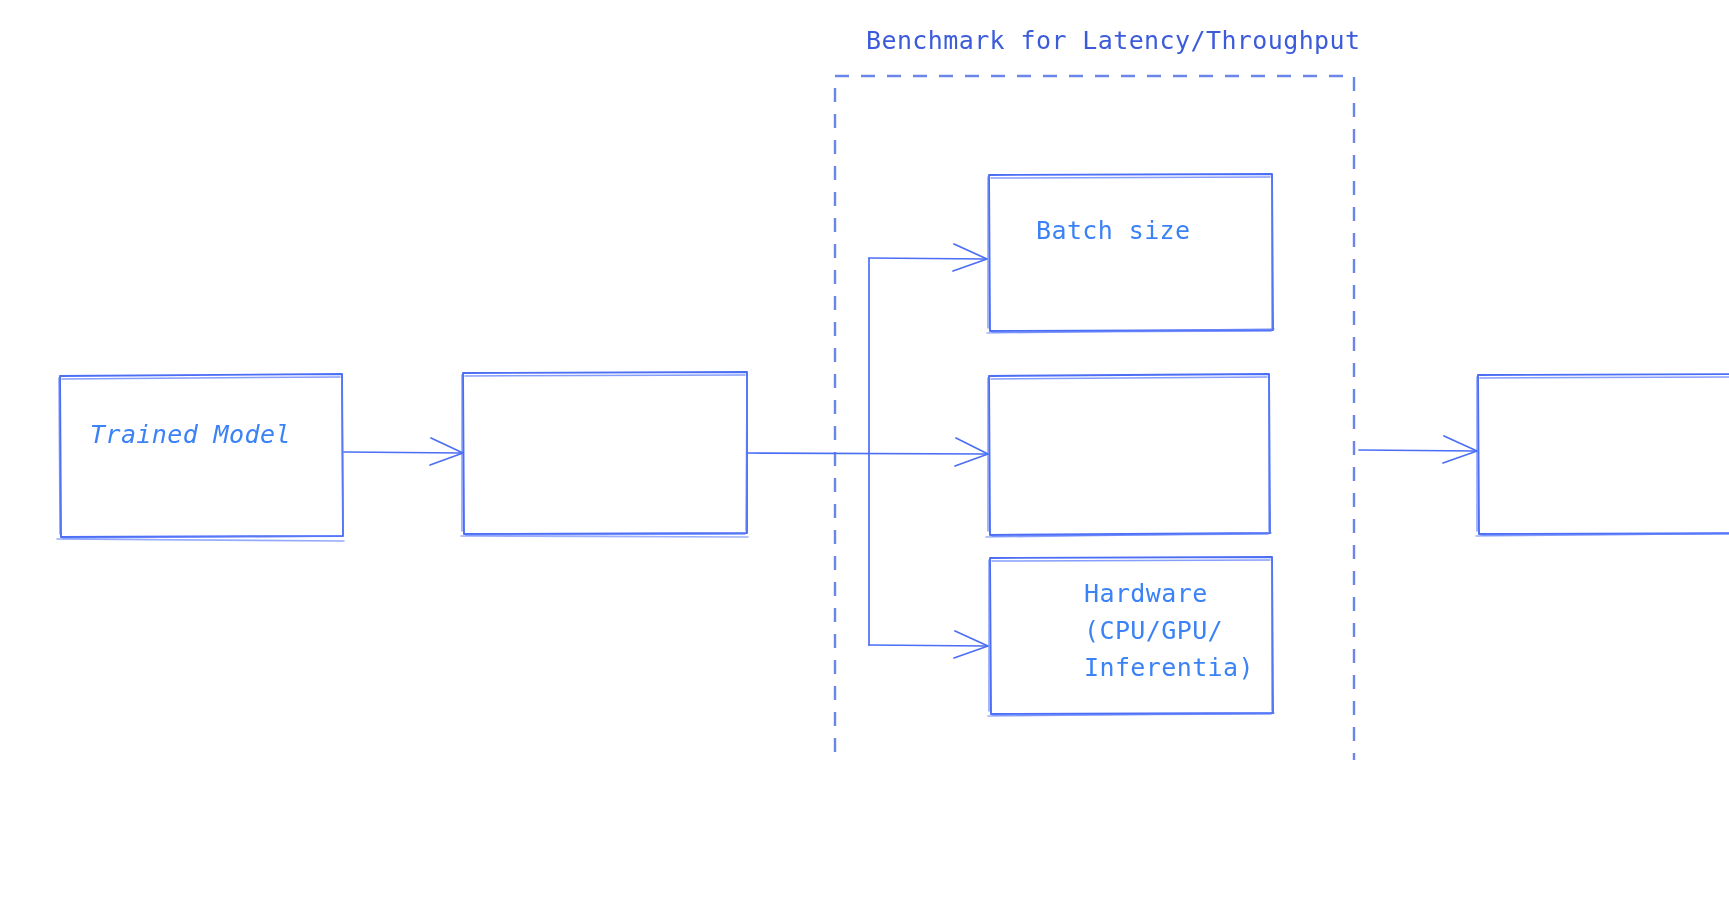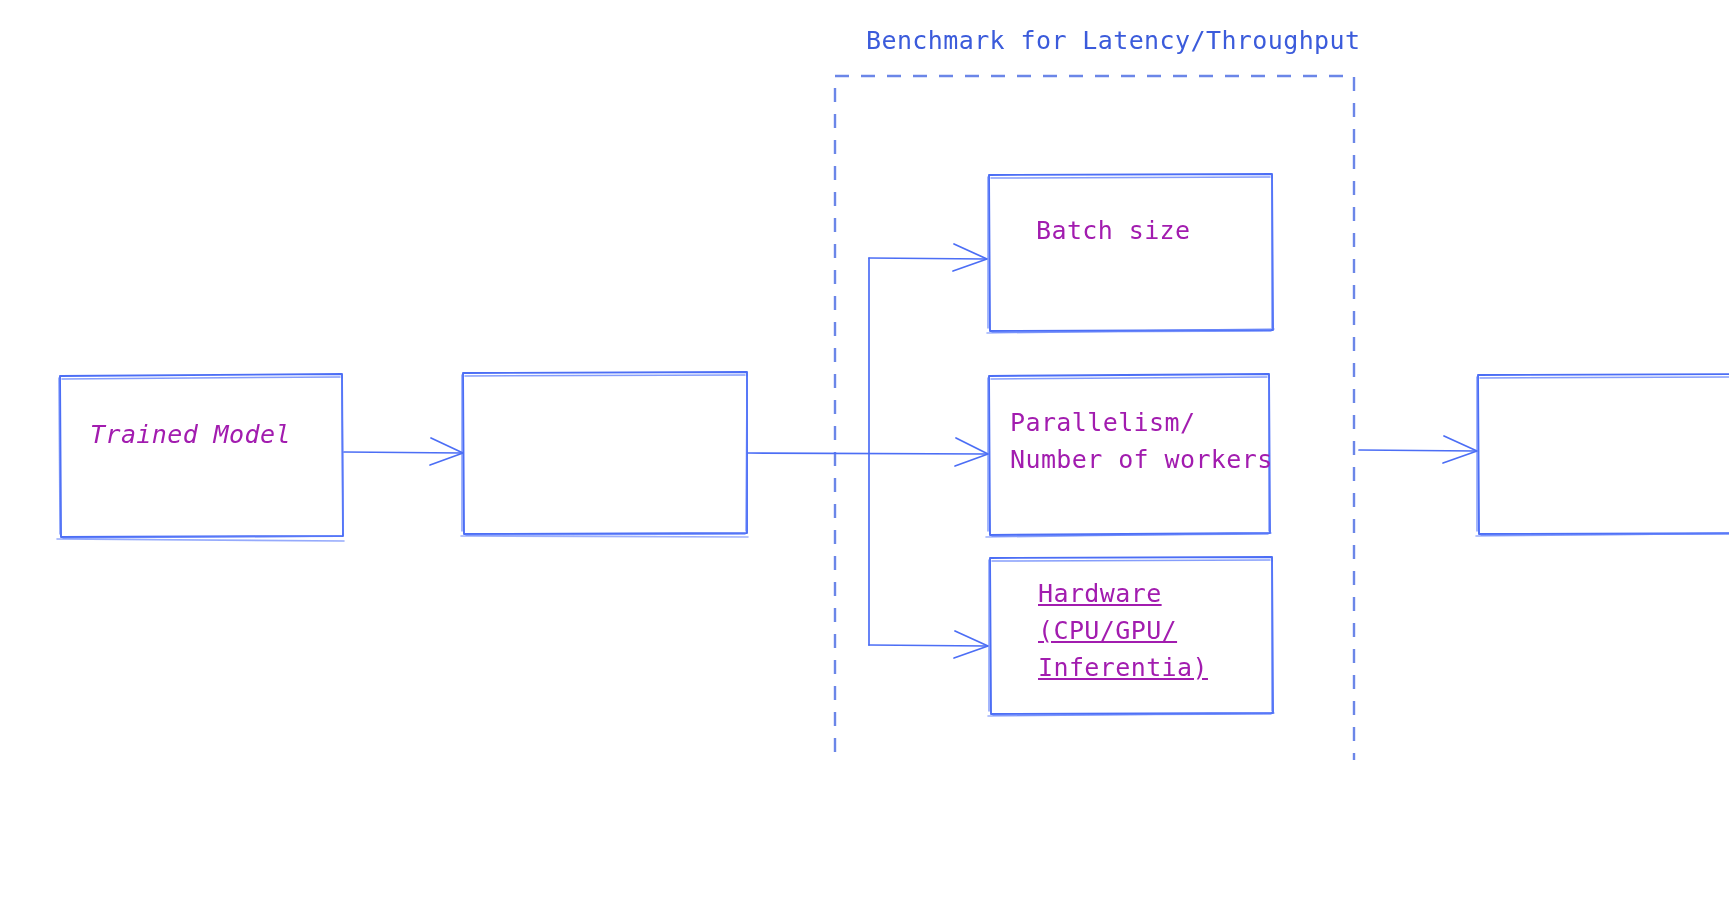--- a/index.html
+++ b/index.html
@@ -18,21 +18,21 @@
   }
   #sketch {
     position: absolute;
     inset: 0;
     width: 1729px;
     height: 898px;
     pointer-events: none;
   }
   .node-label {
     position: absolute;
-    color: #a21caf;
+    color: #3b82f6;
     font-family: "DejaVu Sans Mono", "Liberation Mono", monospace;
     font-size: 25px;
     line-height: 37px;
     letter-spacing: 0.4px;
     white-space: pre;
     user-select: none;
   }
   .group-title {
     position: absolute;
     color: #3b5bdb;
@@ -119,21 +119,19 @@
     </g>
   </svg>
 
   <div class="group-title" style="left:818px; top:24px;">Benchmark for Latency/Throughput</div>
 
   <div class="node-label" style="left:42px; top:416px;font-style:italic;">Trained Model</div>
 
 
   <div class="node-label" style="left:988px; top:212px;">Batch size</div>
 
-  <div class="node-label" style="left:962px; top:404px;">Parallelism/
-Number of workers</div>
 
-  <div class="node-label" style="left:990px; top:575px;text-decoration:underline;">Hardware
+  <div class="node-label" style="left:1036px; top:575px;">Hardware
 (CPU/GPU/
 Inferentia)</div>
 
 
 </div>
 
 </body></html>

